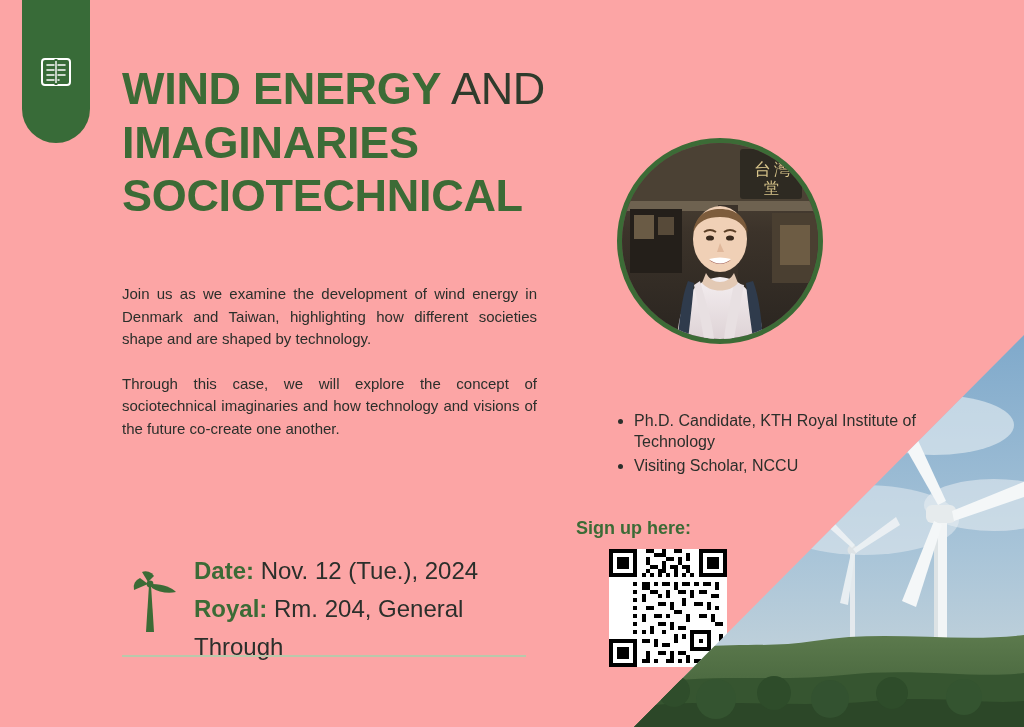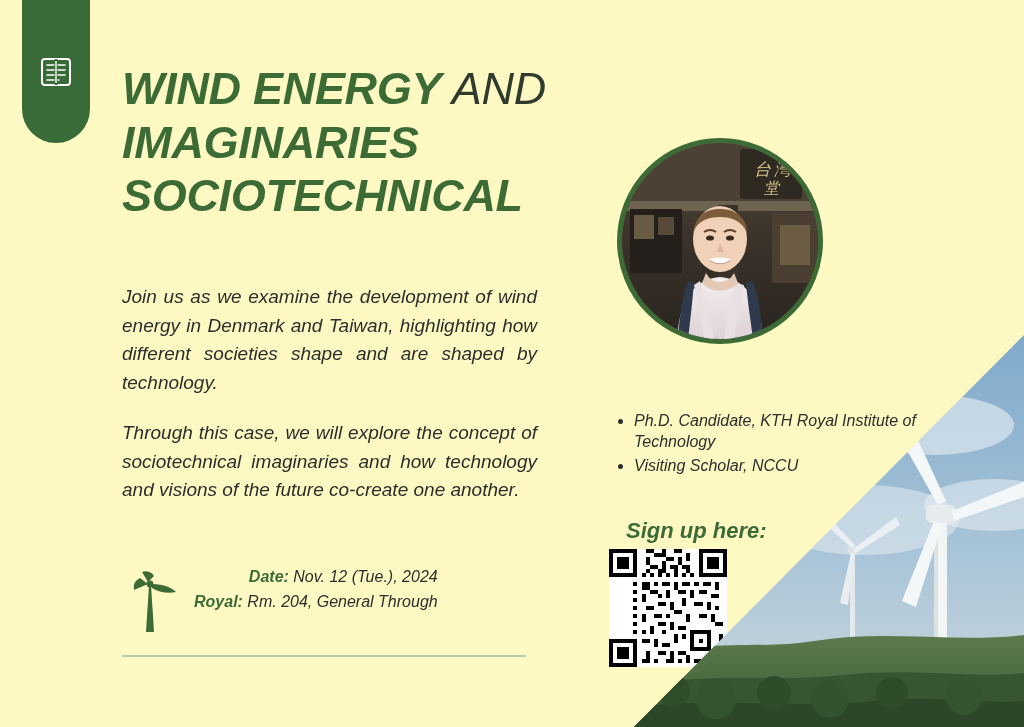--- a/index.html
+++ b/index.html
@@ -10,23 +10,22 @@
     width: 1024px;
     height: 727px;
     background: #ffffff;
     font-family: "Liberation Sans", sans-serif;
     overflow: hidden;
   }
   .poster {
     position: relative;
     width: 1024px;
     height: 727px;
-    background: #fef9c3;
+    background: #fca5a5;
     overflow: hidden;
-    font-style: italic;
   }
 
   
   .logo-badge {
     position: absolute;
     left: 22px;
     top: 0;
     width: 68px;
     height: 143px;
     background: #386b38;
@@ -61,44 +60,43 @@
     font-weight: normal;
   }
 
   
   .body-text {
     position: absolute;
     left: 122px;
     top: 283px;
     width: 415px;
     color: #2b2f2b;
-    font-size: 19px;
+    font-size: 15px;
     line-height: 1.5;
   }
   .body-text p {
     margin: 0 0 22px 0;
     text-align: justify;
   }
   .body-text p:last-child { margin-bottom: 4px; }
 
   
   .details {
     position: absolute;
     left: 122px;
     top: 548px;
     width: 420px;
   }
   .details-rows {
     position: absolute;
     left: 72px;
-    top: 16px;
-    font-size: 16px;
+    top: 4px;
+    font-size: 24px;
     line-height: 1.58;
     color: #2b2f2b;
-    text-align: right;
   }
   .details-rows .lbl {
     font-weight: bold;
     color: #3c6b36;
   }
   .turbine-icon {
     position: absolute;
     left: 0;
     top: 6px;
     width: 58px;
@@ -144,23 +142,23 @@
     margin: 0;
     padding-left: 22px;
     color: #2b2f2b;
     font-size: 16px;
     line-height: 1.33;
   }
   .speaker-list li { margin-bottom: 2px; }
 
   .signup-label {
     position: absolute;
-    left: 626px;
+    left: 576px;
     top: 518px;
-    font-size: 22px;
+    font-size: 18px;
     font-weight: bold;
     color: #3c6b36;
   }
 
   
   .qr {
     position: absolute;
     left: 609px;
     top: 549px;
     width: 118px;

